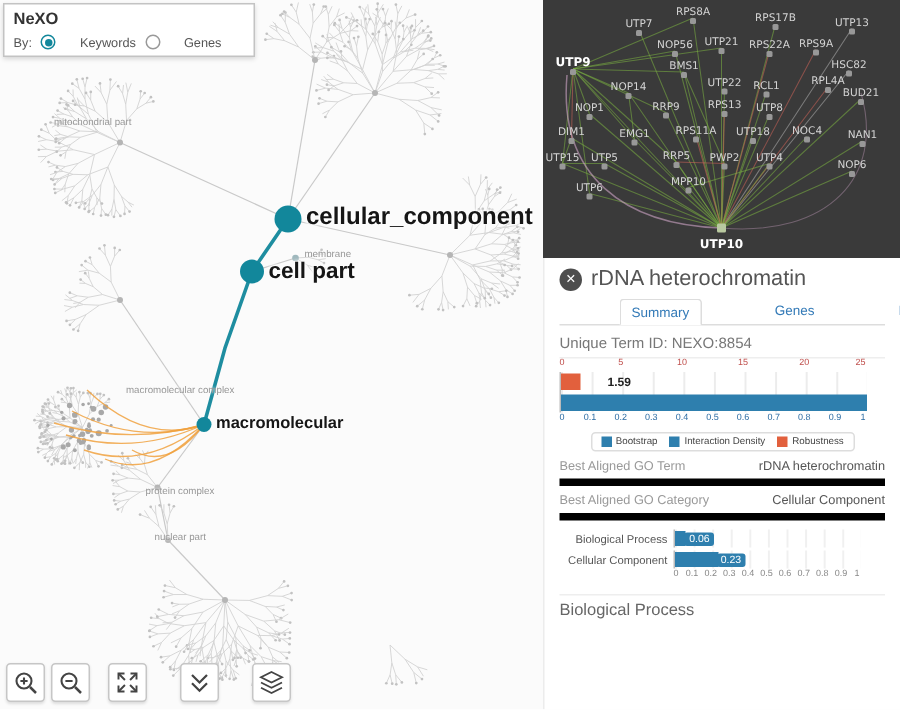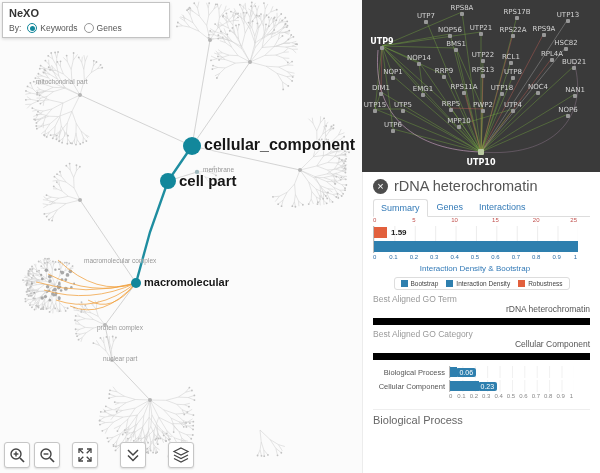--- a/index.html
+++ b/index.html
@@ -16,21 +16,21 @@
   
   #search-panel{position:absolute;left:2px;top:2px;width:168px;background:#fff;border:1px solid #c3c3c3;
     box-shadow:0 1px 3px rgba(0,0,0,.15);padding:4px 6px;box-sizing:border-box;}
   .sp-title{font-size:11px;font-weight:bold;color:#333;margin-bottom:3px;}
   .sp-row{display:flex;align-items:center;gap:4px;}
   #search-input{width:96px;height:16px;border:1px solid #ccc;font-size:8px;padding:1px 4px;color:#333;
     font-family:"Liberation Sans",sans-serif;}
   #search-input::placeholder{color:#aaa;}
   .sp-icon{font-size:10px;color:#555;line-height:14px;cursor:pointer;display:inline-flex;align-items:center;}
   .sp-by{margin-top:4px;font-size:8.5px;color:#555;gap:6px;}
-  .sp-by label{display:inline-flex;align-items:center;gap:3px;cursor:pointer;}
+  .sp-by label{display:inline-flex;align-items:center;gap:16px;cursor:pointer;}
   .radio{width:8px;height:8px;border-radius:50%;border:1px solid #999;display:inline-block;position:relative;background:#fff;}
   .radio.sel{border-color:#12879b;}
   .radio.sel::after{content:"";position:absolute;left:1.5px;top:1.5px;width:5px;height:5px;border-radius:50%;background:#12879b;}
 
   
   #nav-toolbar{position:absolute;left:4px;bottom:5px;display:flex;align-items:center;}
   .tb{width:26px;height:26px;background:#fff;border:1px solid #c6c6c6;border-radius:3px;
     box-shadow:0 1px 2px rgba(0,0,0,.12);display:flex;align-items:center;justify-content:center;
     padding:0;cursor:pointer;}
   .tb svg{display:block;}
@@ -44,41 +44,41 @@
   #net-svg text{font-family:"DejaVu Sans",sans-serif;}
 
   
   #details-panel{position:absolute;left:362px;top:172px;width:238px;height:301px;background:#fff;
     border-left:1px solid #ececec;padding:6px 10px;box-sizing:border-box;overflow:hidden;}
   .dp-header{display:flex;align-items:center;gap:6px;}
   .close-btn{width:15px;height:15px;border-radius:50%;background:#4d4d4d;color:#fff;font-size:11px;
     line-height:14px;text-align:center;cursor:pointer;flex:0 0 auto;}
   .dp-title{font-size:14.5px;color:#555;}
   .dp-tabs{display:flex;gap:2px;border-bottom:1px solid #ddd;margin-top:5px;}
-  .tab{font-size:9px;color:#337ab7;padding:3px 7px;cursor:pointer;}
+  .tab{font-size:9px;color:#337ab7;padding:3px 7px;cursor:pointer;margin-left:40px;}
   .tab.active{border:1px solid #ddd;border-bottom:1px solid #fff;border-radius:3px 3px 0 0;margin-bottom:-1px;background:#fff;}
   .dp-sec{font-size:10px;color:#777;margin-top:7px;padding-bottom:3px;border-bottom:1px solid #eee;}
   .dp-sub{font-size:8.5px;color:#9a9a9a;margin:5px 0 2px;}
 
   
   #robustness-chart{position:relative;}
   .axisrow{position:relative;height:8px;width:204px;}
   .tick{position:absolute;top:0;font-size:6px;}
   .rb-plot{width:204px;border-left:1px solid #bbb;
     background-image:linear-gradient(to right,#ececec 1px,transparent 1px);background-size:10% 100%;}
   .rb-row{position:relative;height:13px;display:flex;align-items:center;margin:1px 0;}
   .rb-bar{height:11px;flex:0 0 auto;}
-  .rb-val{font-size:8px;color:#222;font-weight:bold;margin-left:4px;}
+  .rb-val{font-size:8px;color:#222;font-weight:bold;margin-left:18px;}
   .rb-axis-label{font-size:8px;color:#337ab7;text-align:center;width:204px;margin-top:2px;}
   .rb-legend{display:flex;gap:8px;border:1px solid #ddd;border-radius:3px;padding:2px 6px;margin:4px auto 0;width:max-content;}
   .rb-leg-item{display:flex;align-items:center;gap:3px;font-size:6.5px;color:#444;}
   .rb-leg-swatch{width:7px;height:7px;display:inline-block;}
 
   
-  .go-row{display:flex;justify-content:space-between;font-size:8.5px;padding:4px 0;border-bottom:7px solid #000000;flex-direction:column;}
+  .go-row{display:flex;justify-content:space-between;font-size:8.5px;padding:4px 0;border-bottom:5px solid #000000;}
   .go-row .lbl{color:#999;}
   .go-row .val{color:#555;text-align:right;}
 
   
   #go-chart{margin-top:5px;}
   .go-crow{display:flex;align-items:center;height:14px;}
   .go-cat{width:76px;font-size:7.5px;color:#555;text-align:right;padding-right:4px;box-sizing:border-box;flex:0 0 auto;}
   .go-track{position:relative;width:124px;height:12px;border-left:1px solid #bbb;display:flex;align-items:center;
     background-image:linear-gradient(to right,#f0f0f0 1px,transparent 1px);background-size:10% 100%;}
   .go-bar{height:10px;flex:0 0 auto;}
@@ -2048,20 +2048,21 @@
     <div class="dp-header">
       <span class="close-btn">×</span>
       <span class="dp-title">rDNA heterochromatin</span>
     </div>
     <div class="dp-tabs">
       <span class="tab active">Summary</span>
       <span class="tab">Genes</span>
       <span class="tab">Interactions</span>
     </div>
 
+    <div class="dp-sec">Unique Term ID: NEXO:8854</div>
 
     <div id="robustness-chart">
         <div class="axisrow">
           <span class="tick" style="color: rgb(192, 80, 77); left: 0%; transform: none;">0</span>
           <span class="tick" style="color: rgb(192, 80, 77); left: 20%; transform: translateX(-50%);">5</span>
           <span class="tick" style="color: rgb(192, 80, 77); left: 40%; transform: translateX(-50%);">10</span>
           <span class="tick" style="color: rgb(192, 80, 77); left: 60%; transform: translateX(-50%);">15</span>
           <span class="tick" style="color: rgb(192, 80, 77); left: 80%; transform: translateX(-50%);">20</span>
           <span class="tick" style="color: rgb(192, 80, 77); left: 100%; transform: translateX(-100%);">25</span>
         </div>
@@ -2080,21 +2081,20 @@
           <span class="tick" style="color: rgb(46, 109, 164); left: 20%; transform: translateX(-50%);">0.2</span>
           <span class="tick" style="color: rgb(46, 109, 164); left: 30%; transform: translateX(-50%);">0.3</span>
           <span class="tick" style="color: rgb(46, 109, 164); left: 40%; transform: translateX(-50%);">0.4</span>
           <span class="tick" style="color: rgb(46, 109, 164); left: 50%; transform: translateX(-50%);">0.5</span>
           <span class="tick" style="color: rgb(46, 109, 164); left: 60%; transform: translateX(-50%);">0.6</span>
           <span class="tick" style="color: rgb(46, 109, 164); left: 70%; transform: translateX(-50%);">0.7</span>
           <span class="tick" style="color: rgb(46, 109, 164); left: 80%; transform: translateX(-50%);">0.8</span>
           <span class="tick" style="color: rgb(46, 109, 164); left: 90%; transform: translateX(-50%);">0.9</span>
           <span class="tick" style="color: rgb(46, 109, 164); left: 100%; transform: translateX(-100%);">1</span>
         </div>
-        <div class="rb-axis-label">Interaction Density &amp; Bootstrap</div>
         <div class="rb-legend">
           <span class="rb-leg-item">
             <span class="rb-leg-swatch" style="background: rgb(46, 127, 174);"></span>
             <span>Bootstrap</span>
           </span>
           <span class="rb-leg-item">
             <span class="rb-leg-swatch" style="background: rgb(46, 127, 174);"></span>
             <span>Interaction Density</span>
           </span>
           <span class="rb-leg-item">

